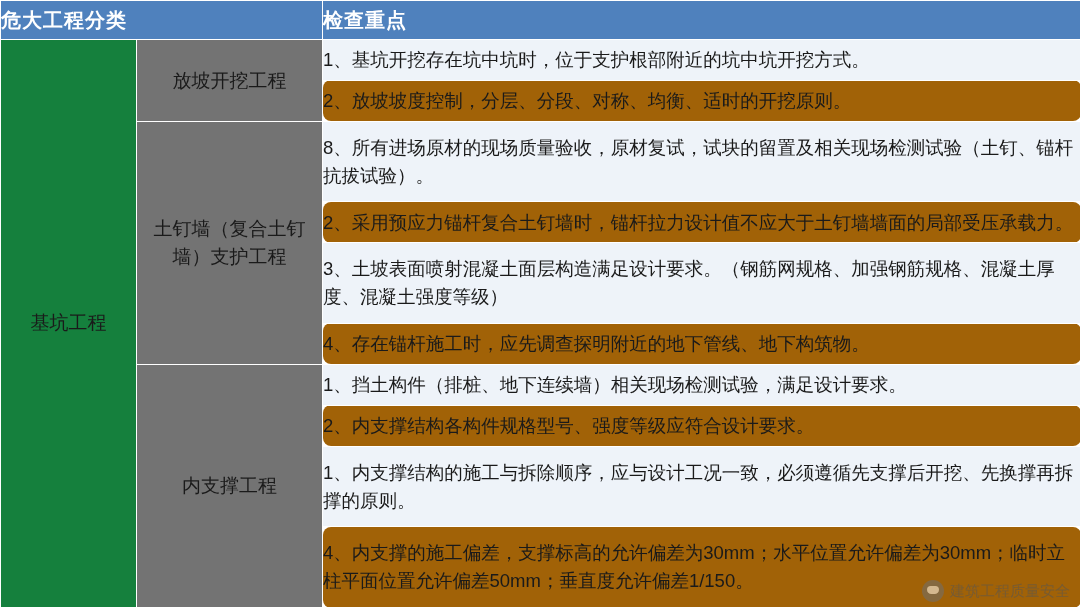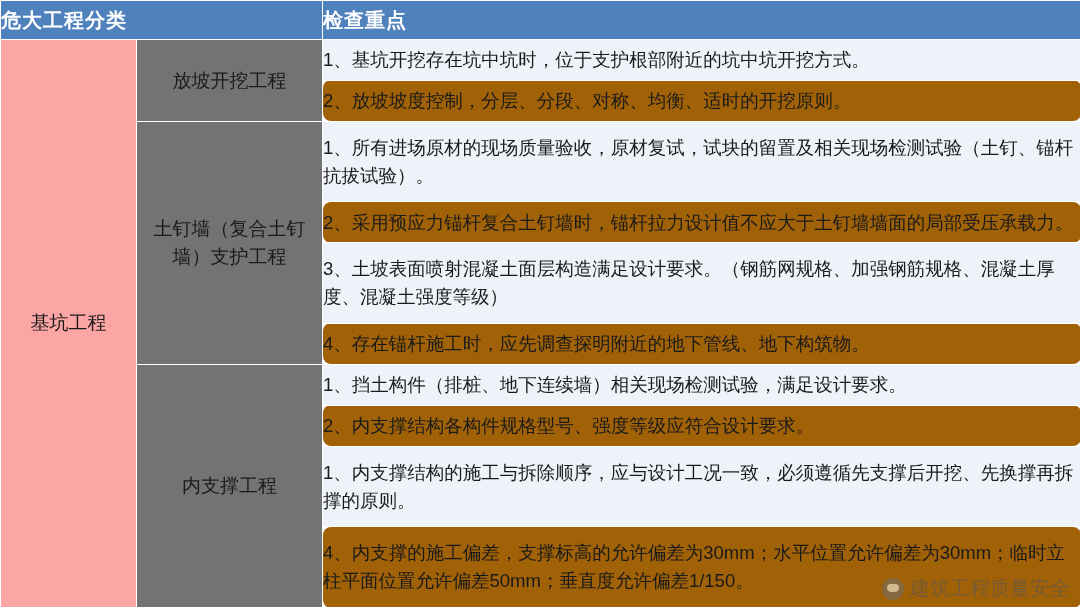--- a/index.html
+++ b/index.html
@@ -37,21 +37,21 @@
     font-weight: bold;
     text-align: left;
     height: 38px;
     letter-spacing: 1px;
   }
   .col-cat   { width: 136px; }
   .col-sub   { width: 186px; }
   .col-point { width: 758px; }
 
   .cat-cell {
-    background: #fca5a5;
+    background: #15803d;
     color: #1a1a1a;
     font-size: 19px;
     text-align: center;
     line-height: 1.5;
   }
   .sub-cell {
     background: #737373;
     color: #1a1a1a;
     font-size: 19px;
     text-align: center;
@@ -89,21 +89,21 @@
   }
   .wm-logo::after {
     content: "";
     position: absolute;
     left: 5px; top: 6px;
     width: 12px; height: 8px;
     border-radius: 6px 6px 7px 7px;
     background: #ffffff;
   }
   .wm-text {
-    font-size: 20px;
+    font-size: 15px;
     color: #555555;
     white-space: nowrap;
   }
 </style>
 </head>
 <body>
 
 <div class="sheet">
   <table class="main">
     <colgroup>
@@ -121,21 +121,21 @@
         <td class="cat-cell" rowspan="10">基坑工程</td>
         <td class="sub-cell" rowspan="2">放坡开挖工程</td>
         <td class="point-cell">1、基坑开挖存在坑中坑时，位于支护根部附近的坑中坑开挖方式。</td>
       </tr>
       <tr class="row-b">
         <td class="point-cell">2、放坡坡度控制，分层、分段、对称、均衡、适时的开挖原则。</td>
       </tr>
 
       <tr class="row-a">
         <td class="sub-cell" rowspan="4">土钉墙（复合土钉墙）支护工程</td>
-        <td class="point-cell">1、所有进场原材的现场质量验收，原材复试，试块的留置及相关现场检测试验（土钉、锚杆抗拔试验）。</td>
+        <td class="point-cell">8、所有进场原材的现场质量验收，原材复试，试块的留置及相关现场检测试验（土钉、锚杆抗拔试验）。</td>
       </tr>
       <tr class="row-b">
         <td class="point-cell">2、采用预应力锚杆复合土钉墙时，锚杆拉力设计值不应大于土钉墙墙面的局部受压承载力。</td>
       </tr>
       <tr class="row-a">
         <td class="point-cell">3、土坡表面喷射混凝土面层构造满足设计要求。（钢筋网规格、加强钢筋规格、混凝土厚度、混凝土强度等级）</td>
       </tr>
       <tr class="row-b">
         <td class="point-cell">4、存在锚杆施工时，应先调查探明附近的地下管线、地下构筑物。</td>
       </tr>

